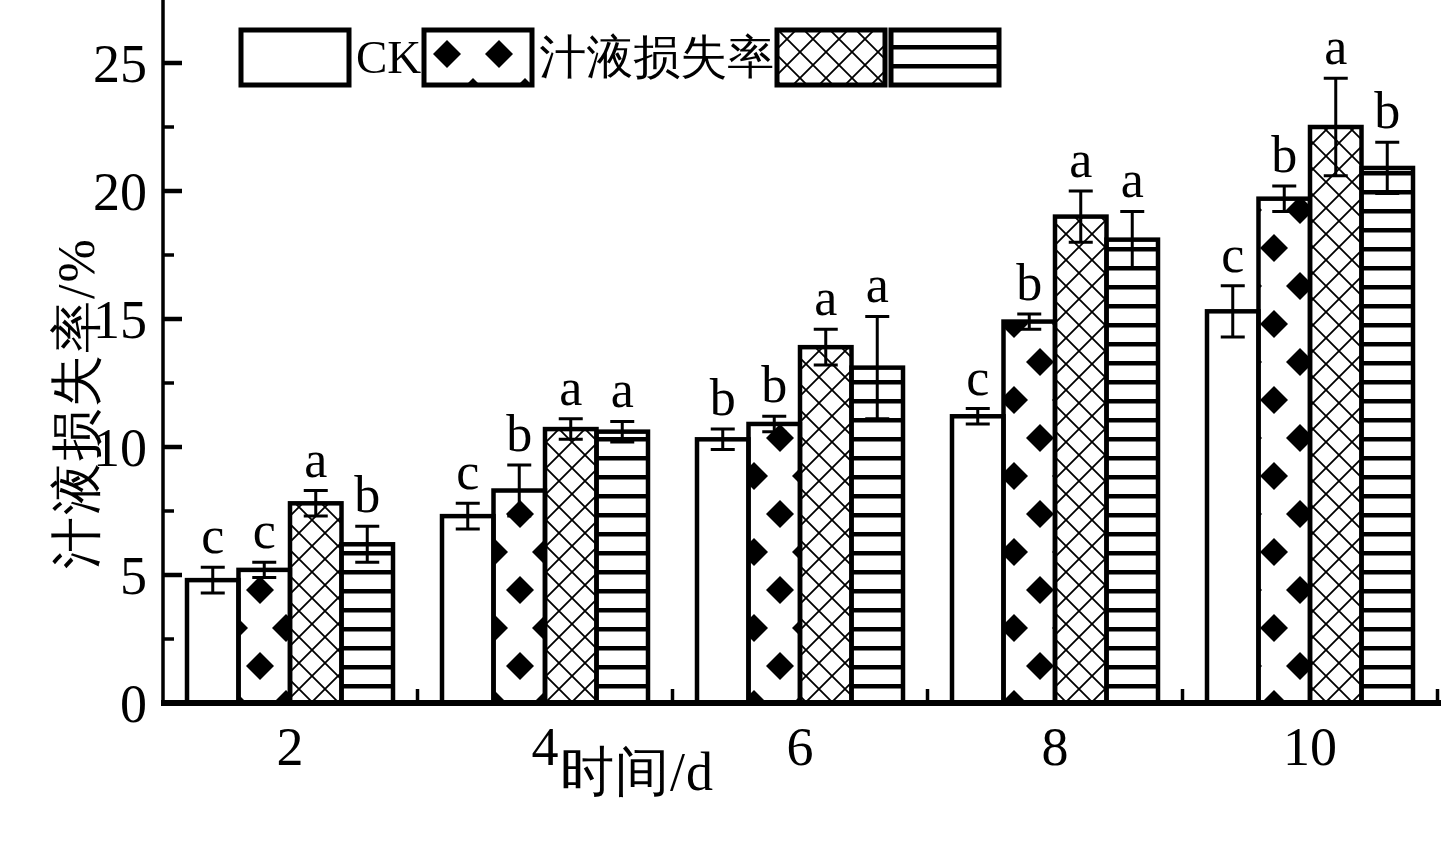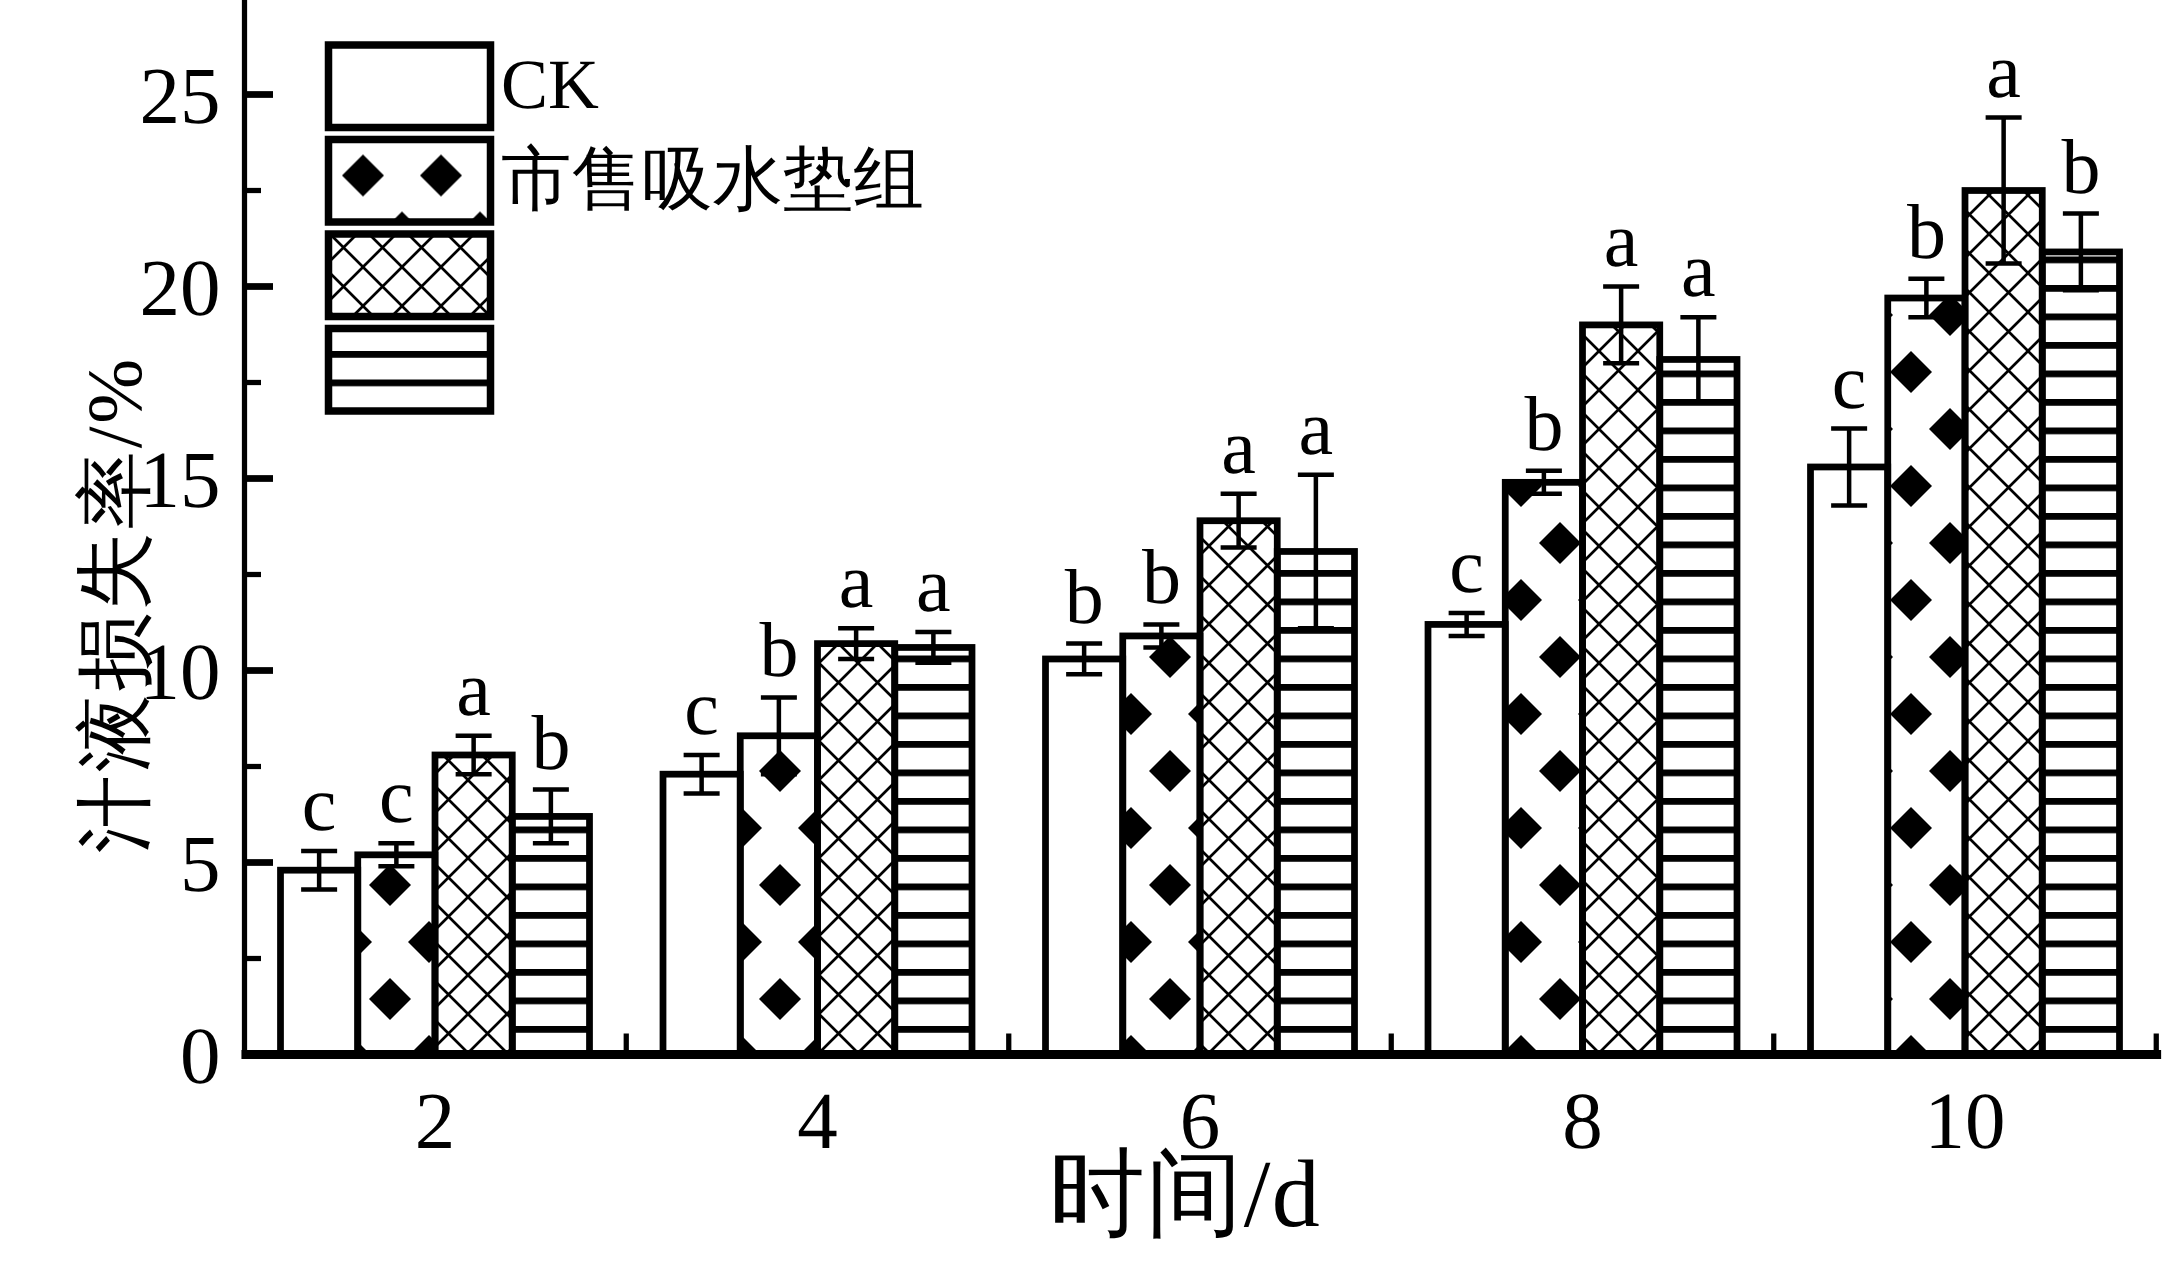--- a/index.html
+++ b/index.html
@@ -6,29 +6,29 @@
   #canvas{
     position:relative;width:1441px;height:841px;background:#ffffff;
     font-family:"Liberation Serif","DejaVu Serif",serif;color:#000;overflow:hidden;
   }
   #chart{position:absolute;left:0;top:0;}
   svg text{fill:#000;font-family:"Liberation Serif","DejaVu Serif",serif;}
   .ytick-label{font-size:54px;text-anchor:end;}
   .xtick-label{font-size:54px;text-anchor:middle;}
   .sig-letter{font-size:52px;text-anchor:middle;}
   .axis-title-x{
-    position:absolute;left:560px;top:752px;width:460px;text-align:center;
-    font-size:64px;letter-spacing:1px;
+    position:absolute;left:560px;top:736px;width:460px;text-align:left;
+    font-size:54px;letter-spacing:1px;
   }
   .axis-title-y{
     position:absolute;left:-158px;top:368px;width:470px;text-align:center;
     font-size:52px;transform:rotate(-90deg);transform-origin:center center;
     letter-spacing:2px;
   }
-  .legend{position:absolute;left:216px;top:26px;display:flex;flex-direction:column;}
+  .legend{position:absolute;left:238px;top:26px;display:flex;}
   .legend-row{display:flex;align-items:center;height:63px;}
   .legend-row .sw{flex:0 0 auto;display:block;}
   .legend-row .lbl{margin-left:4px;font-size:47px;line-height:63px;white-space:nowrap;}
 </style>
 </head>
 <body>
 
 <div id="canvas">
 
   <svg id="chart" width="1441" height="841" viewBox="0 0 1441 841">
@@ -159,21 +159,21 @@
         <defs>
           <pattern id="lg-d" width="52" height="76" patternUnits="userSpaceOnUse">
             <path d="M26 14 L40 28 L26 42 L12 28 Z" fill="#000"></path>
             <path d="M0 52 L14 66 L0 80 L-14 66 Z" fill="#000"></path>
             <path d="M52 52 L66 66 L52 80 L38 66 Z" fill="#000"></path>
             <path d="M78 14 L92 28 L78 42 L64 28 Z" fill="#000"></path>
           </pattern>
         </defs>
         <rect x="3" y="4" width="108" height="55" fill="url(#lg-d)" stroke="#000" stroke-width="5"></rect>
       </svg>
-      <span class="lbl">市售吸水垫组</span>
+      <span class="lbl">汁液损失率</span>
     </div>
     <div class="legend-row">
       <svg class="sw" width="114" height="63">
         <defs>
           <pattern id="lg-x" width="26" height="26" patternUnits="userSpaceOnUse">
             <path d="M0 0 L26 26 M26 0 L0 26" stroke="#000" stroke-width="1.8" fill="none"></path>
           </pattern>
         </defs>
         <rect x="3" y="4" width="108" height="55" fill="url(#lg-x)" stroke="#000" stroke-width="5"></rect>
       </svg>

